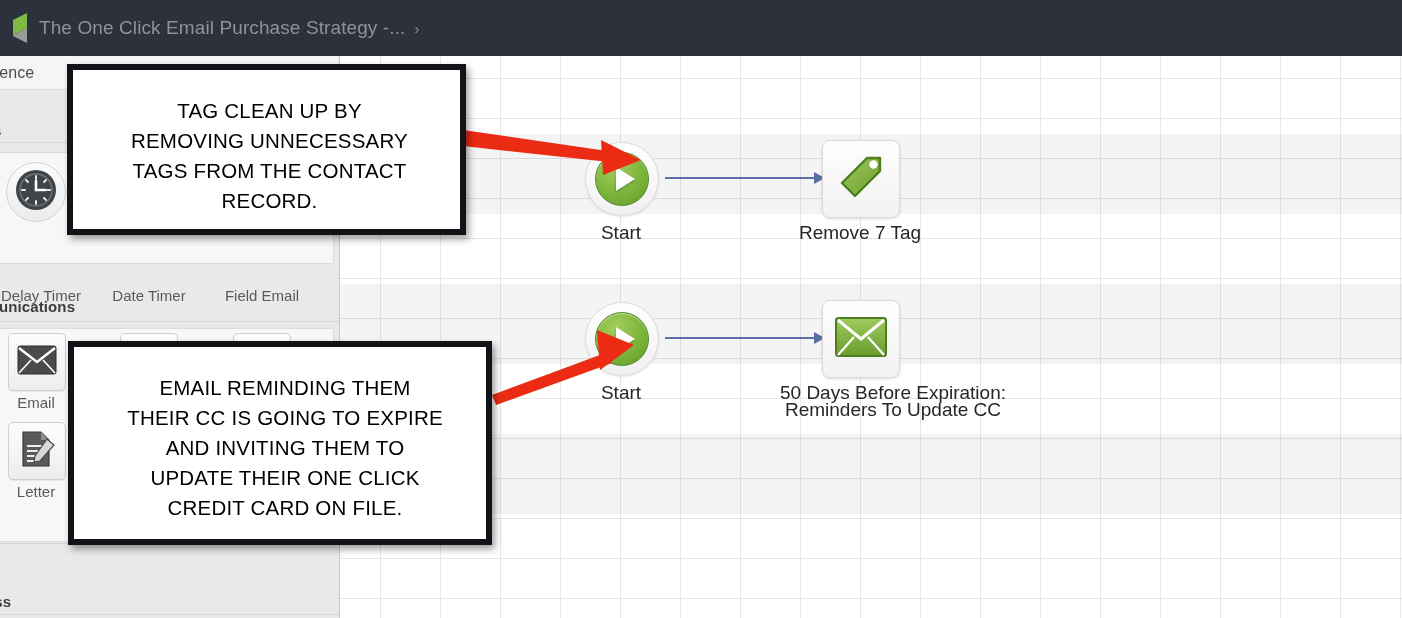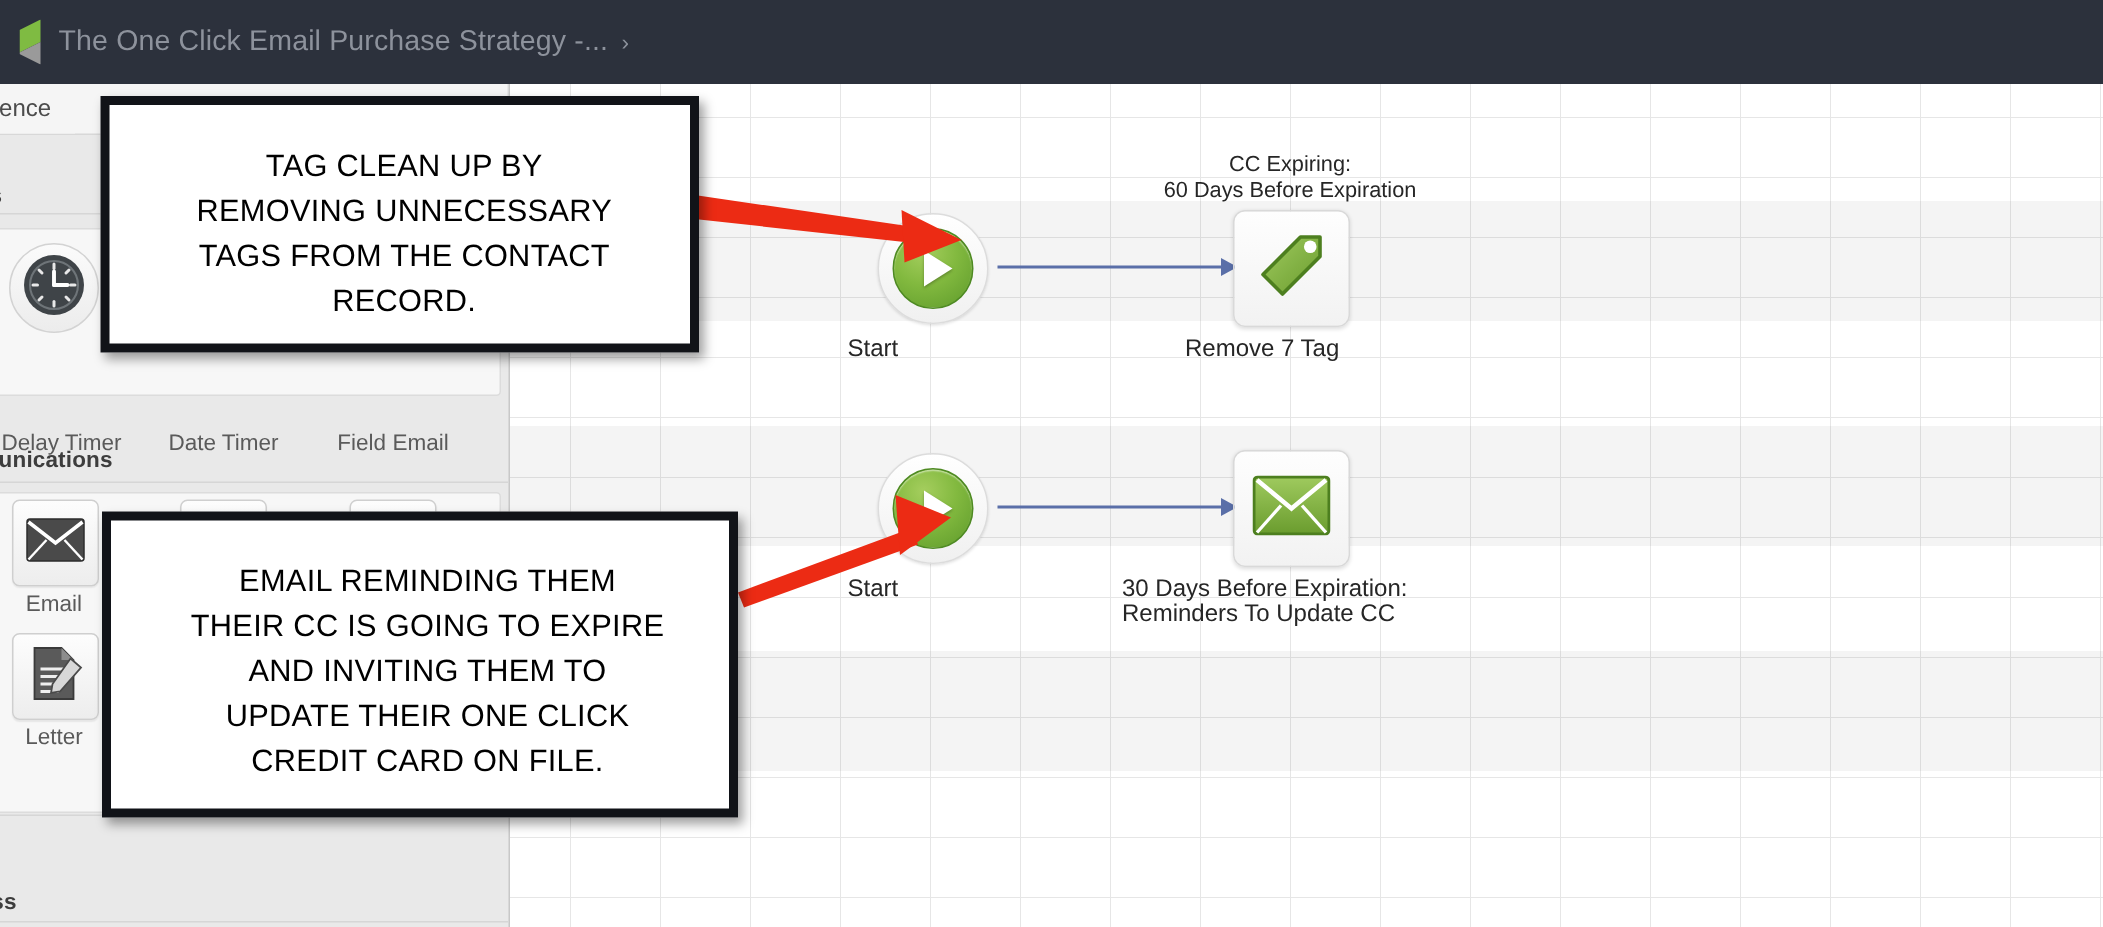--- a/index.html
+++ b/index.html
@@ -110,21 +110,21 @@
     filter:drop-shadow(0 1px 1px rgba(0,0,0,.3));
   }
   .node-card{
     position:absolute;width:76px;height:76px;border-radius:8px;
     background:linear-gradient(#fefefe,#f2f2f2);
     border:1px solid #d9d9d9;
     box-shadow:0 1px 3px rgba(0,0,0,.14);
     display:flex;align-items:center;justify-content:center;
   }
   .node-caption{
-    position:absolute;text-align:left;font-size:16px;color:#262626;
+    position:absolute;text-align:center;font-size:19px;color:#262626;
     line-height:17px;white-space:pre-line;
   }
   .node-title{
     position:absolute;text-align:center;font-size:14.5px;color:#262626;
     line-height:17px;white-space:pre-line;
   }
   .connector{position:absolute;height:16px;}
   .connector .line{
     position:absolute;left:0;top:7px;height:2px;background:#5a6fa8;
   }
@@ -245,22 +245,20 @@
 
 </div>
 
 <div id="canvas">
   <div id="grid"></div>
 
   <div class="band" style="top:78px;"></div>
   <div class="band" style="top:228px;"></div>
   <div class="band" style="top:378px;"></div>
 
-  <div class="node-title" style="left:400px;top:46px;width:240px;">CC Expiring:
-60 Days Before Expiration</div>
 
   <div class="start-node" style="left:245px;top:86px;">
     <div class="start-core">
         <div class="play-tri"></div>
       </div>
   </div>
   <div class="node-caption" style="left:225px;top:168px;width:112px;">Start</div>
 
   <div class="connector" style="left:325px;top:114px;width:160px;">
     <div class="line" style="width:149px;"></div>
@@ -304,21 +302,21 @@
             <stop offset="0" stop-color="#9fca5e"></stop>
             <stop offset="1" stop-color="#6a9c2e"></stop>
           </linearGradient>
         </defs>
         <polyline points="3,3 26,22 49,3" fill="none" stroke="#ffffff" stroke-width="3"></polyline>
         <polyline points="3,38 19,20" fill="none" stroke="#ffffff" stroke-width="2.2"></polyline>
         <polyline points="49,38 33,20" fill="none" stroke="#ffffff" stroke-width="2.2"></polyline>
       </svg>
     </span>
   </div>
-  <div class="node-caption" style="left:408px;top:328px;width:290px;">30 Days Before Expiration:
+  <div class="node-caption" style="left:408px;top:328px;width:290px;">50 Days Before Expiration:
 Reminders To Update CC</div>
 </div>
 
 <svg id="arrows">
   <g>
     <path d="M463 130 L614 152 L609 162 L463 146 Z" fill="#ec2b14"></path>
     <path d="M601 140 L641 160 L603 175 Z" fill="#ec2b14"></path>
   </g>
   <g>
     <path d="M492 395 L608 352 L612 363 L496 405 Z" fill="#ec2b14"></path>

